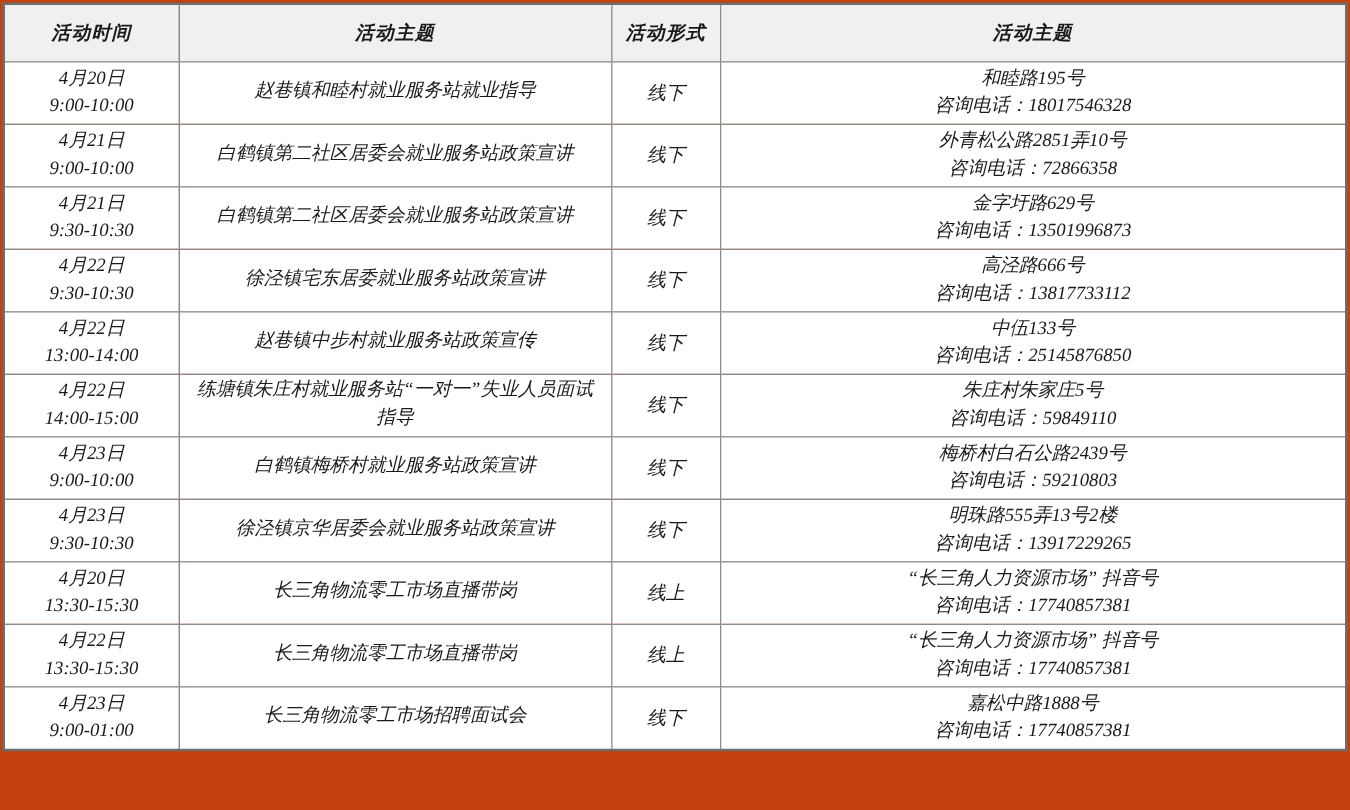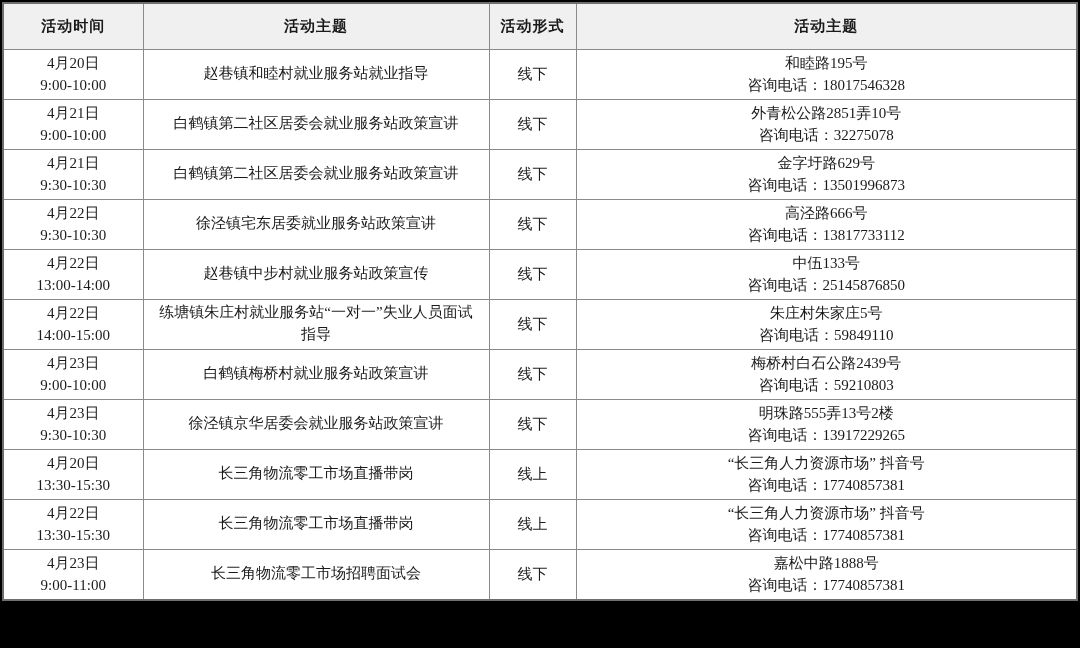--- a/index.html
+++ b/index.html
@@ -5,21 +5,22 @@
   * { margin: 0; padding: 0; box-sizing: border-box; }
   html, body {
     width: 1080px; height: 648px;
     overflow: hidden;
     background: #ffffff;
     font-family: "Liberation Serif", "DejaVu Serif", serif;
   }
   .page {
     position: relative;
     width: 1080px; height: 648px;
-    background: #000000;
+    background: #c2410c;
+    font-style: italic;
   }
   table.schedule {
     position: absolute;
     left: 2px; top: 2px;
     width: 1076px;
     border-collapse: collapse;
     table-layout: fixed;
     border: 2px solid #6e6e6e;
   }
   col.c-time   { width: 140px; }
@@ -88,21 +89,21 @@
         <td>
           <div class="line">4月21日</div>
           <div class="line">9:00-10:00</div>
         </td>
         <td>
           <div class="theme-text">白鹤镇第二社区居委会就业服务站政策宣讲</div>
         </td>
         <td>线下</td>
         <td>
           <div class="line">外青松公路2851弄10号</div>
-          <div class="line">咨询电话：32275078</div>
+          <div class="line">咨询电话：72866358</div>
         </td>
       </tr>
 
       <tr>
         <td>
           <div class="line">4月21日</div>
           <div class="line">9:30-10:30</div>
         </td>
         <td>
           <div class="theme-text">白鹤镇第二社区居委会就业服务站政策宣讲</div>
@@ -215,21 +216,21 @@
         <td>线上</td>
         <td>
           <div class="line">“长三角人力资源市场” 抖音号</div>
           <div class="line">咨询电话：17740857381</div>
         </td>
       </tr>
 
       <tr>
         <td>
           <div class="line">4月23日</div>
-          <div class="line">9:00-11:00</div>
+          <div class="line">9:00-01:00</div>
         </td>
         <td>
           <div class="theme-text">长三角物流零工市场招聘面试会</div>
         </td>
         <td>线下</td>
         <td>
           <div class="line">嘉松中路1888号</div>
           <div class="line">咨询电话：17740857381</div>
         </td>
       </tr>

